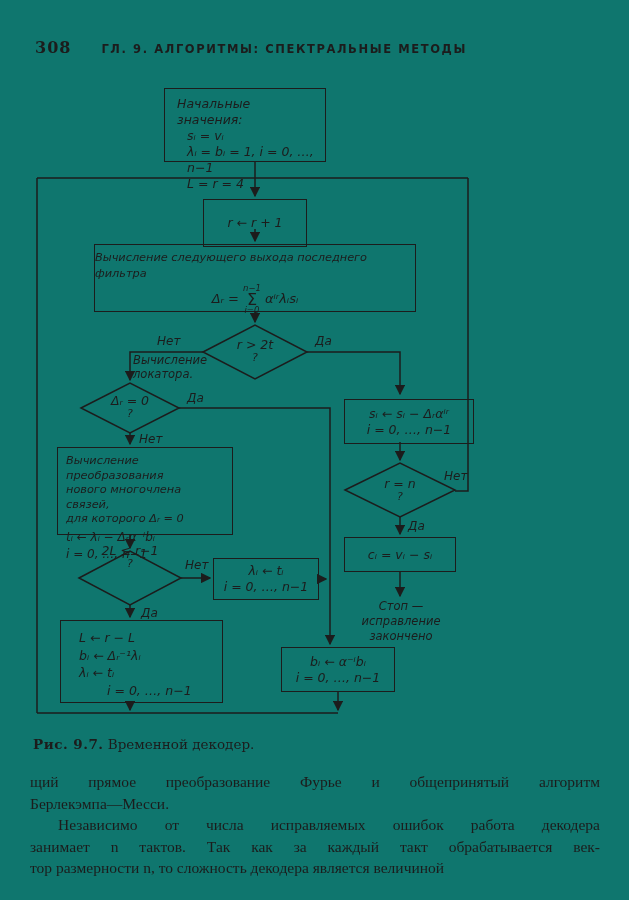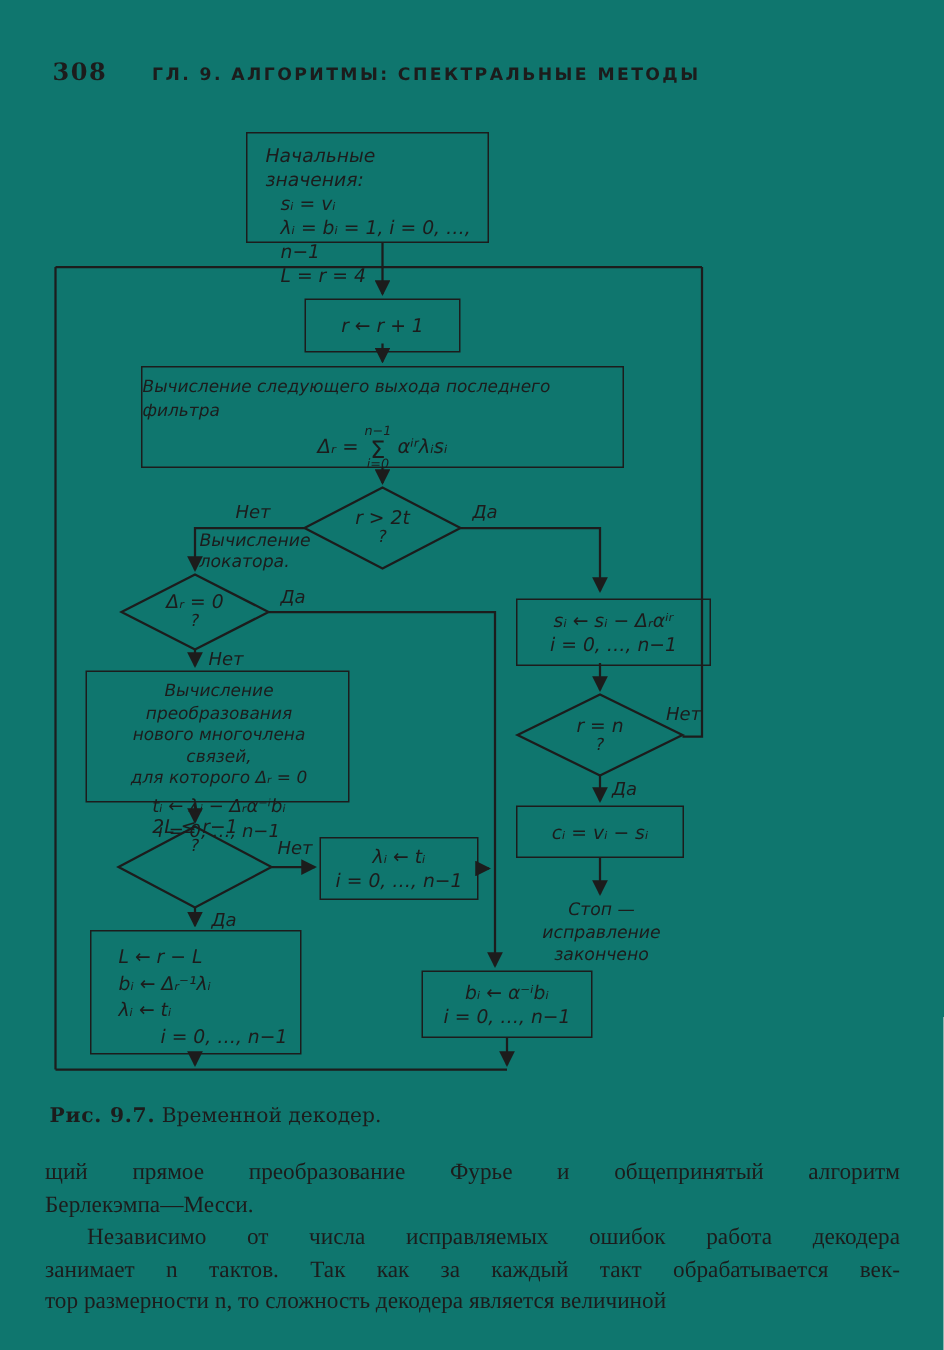--- a/index.html
+++ b/index.html
@@ -20,21 +20,21 @@
   .note{position:absolute;font:italic 11.5px/13.5px "DejaVu Sans",sans-serif;}
   
   .init{padding:7px 8px 4px 12px;}
   .init .ind{margin-left:10px;}
   
   .filter{padding-top:5px;}
   .filter .ft{font-size:11.3px;}
   .frow{display:flex;align-items:center;justify-content:center;gap:4px;margin-top:2px;font-size:13px;}
   .sum{display:inline-flex;flex-direction:column;align-items:center;line-height:1;font-size:8.5px;font-style:italic;}
   .sum .sym{font-style:normal;font-size:16px;line-height:13px;}
-  .transform{padding:6px 6px 16px 8px;font:italic 11.3px/14.5px "DejaVu Sans",sans-serif;text-align:center;}
+  .transform{padding:6px 6px 16px 8px;font:italic 11.3px/14.5px "DejaVu Sans",sans-serif;}
   .transform .frm{font-size:12px;margin-top:3px;}
   .upd{padding:8px 0 0 18px;line-height:17.5px;}
   .upd .ind2{padding-left:28px;}
   
   .cap{position:absolute;left:33px;top:736px;font:13.5px "DejaVu Serif",serif;}
   .cap b{font-weight:bold;letter-spacing:.5px;}
   .body{position:absolute;left:30px;top:771px;width:570px;
         font:15.5px/21.5px "Liberation Serif","DejaVu Serif",serif;}
   .body .ln{white-space:nowrap;}
   .body .just{text-align:justify;text-align-last:justify;white-space:normal;}
@@ -91,21 +91,21 @@
     </g>
   </svg>
 
   <div class="fbox init" style="left:164px;top:88px;width:162px;height:74px;">
     <div>Начальные значения:</div>
     <div class="ind">sᵢ = vᵢ</div>
     <div class="ind">λᵢ = bᵢ = 1,   i = 0, …, n−1</div>
     <div class="ind">L = r = 4</div>
   </div>
 
-  <div class="fbox center" style="left:203px;top:199px;width:104px;height:36px;">
+  <div class="fbox center" style="left:203px;top:199px;width:104px;height:48px;">
     <div>r ← r + 1</div>
   </div>
 
   <div class="fbox filter" style="left:94px;top:244px;width:322px;height:68px;">
     <div class="ft">Вычисление следующего выхода последнего фильтра</div>
     <div class="frow">
       <span>Δᵣ =</span>
       <span class="sum">
         <span>n−1</span>
         <span class="sym">Σ</span>
@@ -152,21 +152,21 @@
     <div>для которого Δᵣ = 0</div>
     <div class="frm">tᵢ ← λᵢ − Δᵣα⁻ⁱbᵢ</div>
     <div class="frm">i = 0, …, n−1</div>
   </div>
 
   <div class="fbox center" style="left:213px;top:558px;width:106px;height:42px;">
     <div>λᵢ ← tᵢ</div>
     <div>i = 0, …, n−1</div>
   </div>
 
-  <div class="fbox upd" style="left:60px;top:620px;width:141px;height:83px;">
+  <div class="fbox upd" style="left:60px;top:620px;width:163px;height:83px;">
     <div>L ← r − L</div>
     <div>bᵢ ← Δᵣ⁻¹λᵢ</div>
     <div>λᵢ ← tᵢ</div>
     <div class="ind2">i = 0, …, n−1</div>
   </div>
 
   <div class="fbox center" style="left:344px;top:399px;width:130px;height:45px;font-style:italic;">
     <div>sᵢ ← sᵢ − Δᵣαⁱʳ</div>
     <div>i = 0, …, n−1</div>
   </div>

